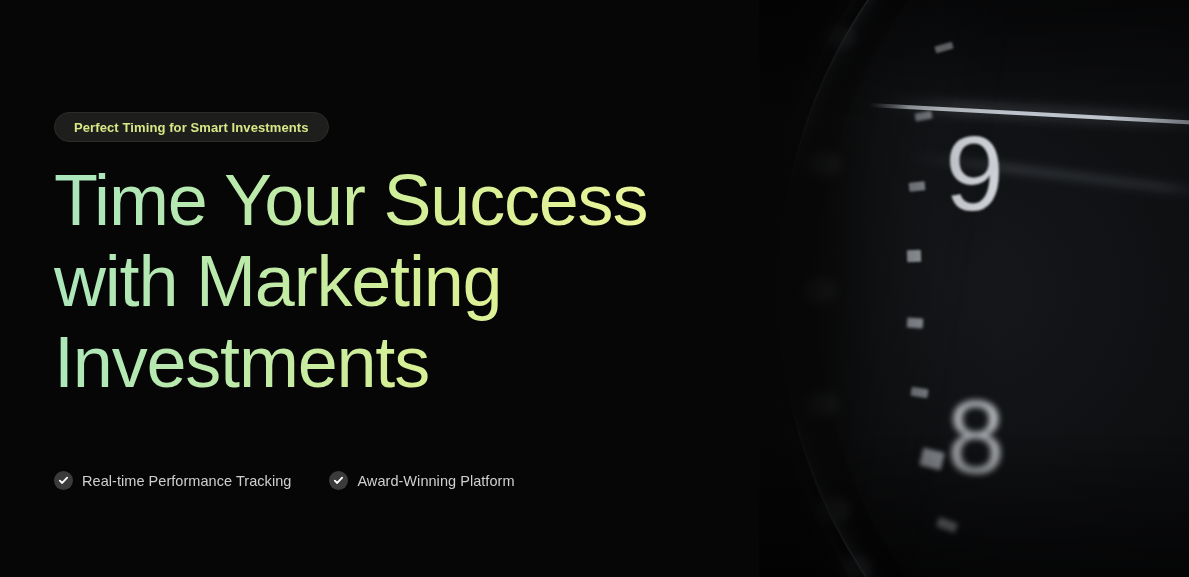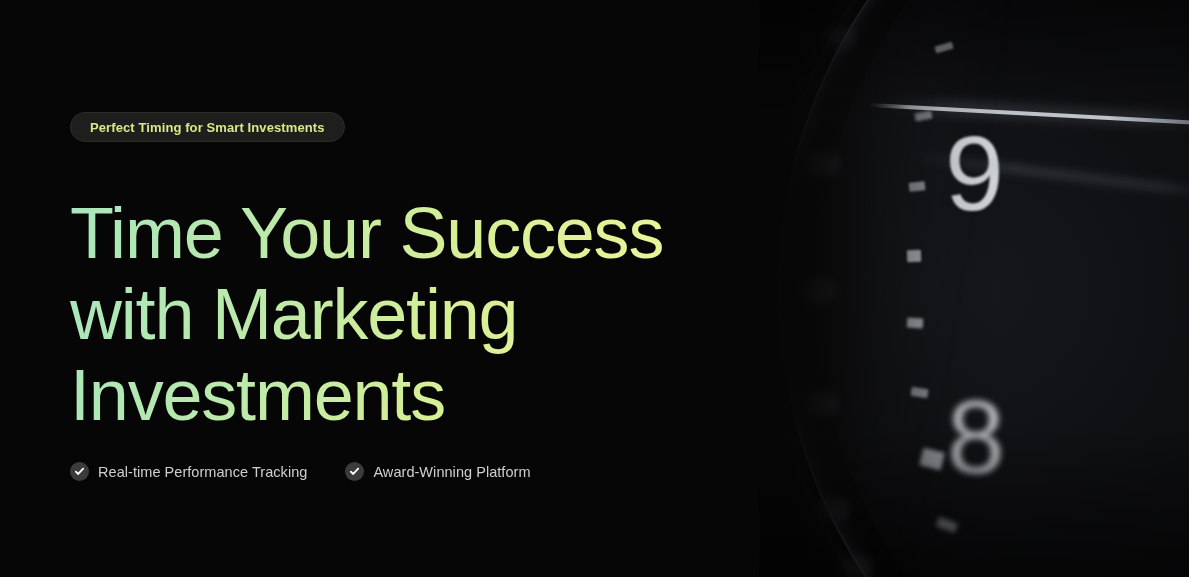--- a/index.html
+++ b/index.html
@@ -172,21 +172,21 @@
   .vignette {
     position:absolute;
     inset:0;
     background:
       linear-gradient(180deg, rgba(0,0,0,0.55) 0%, rgba(0,0,0,0) 22%, rgba(0,0,0,0) 74%, rgba(0,0,0,0.62) 100%);
   }
 
   
   .content {
     position:absolute;
-    left:70px;
+    left:54px;
     top:0;
     width:760px;
     height:577px;
   }
 
   .badge {
     position:absolute;
     left:0; top:112px;
     display:inline-flex;
     align-items:center;
@@ -210,35 +210,35 @@
     font-size:72px;
     font-weight:400;
     line-height:81px;
     letter-spacing:-1.2px;
     white-space:pre;
     background:linear-gradient(101deg, #a9e6bd 0%, #bdeaa9 34%, #d6ef95 62%, #eef59a 100%);
     -webkit-background-clip:text;
     background-clip:text;
     -webkit-text-fill-color:transparent;
     color:transparent;
-    margin-top:33px;
   }
 
   .features {
     position:absolute;
     left:0; top:462px;
     display:flex;
     align-items:center;
     gap:38px;
   }
   .feature {
     display:flex;
     align-items:center;
     gap:9px;
     white-space:nowrap;
+    margin-top:9px;
   }
   .check {
     width:19px; height:19px;
     border-radius:50%;
     background:#3b3b3b;
     display:flex;
     align-items:center;
     justify-content:center;
     flex:0 0 auto;
   }

